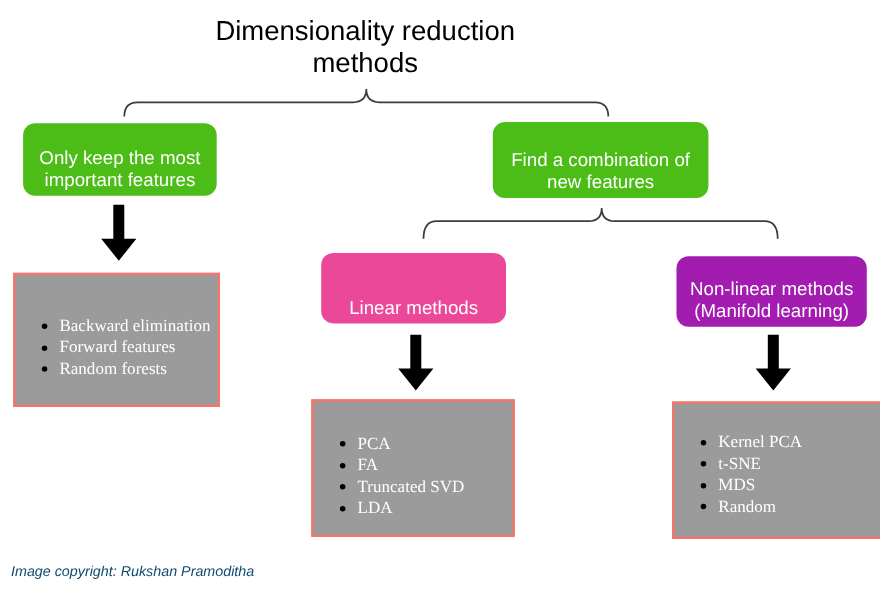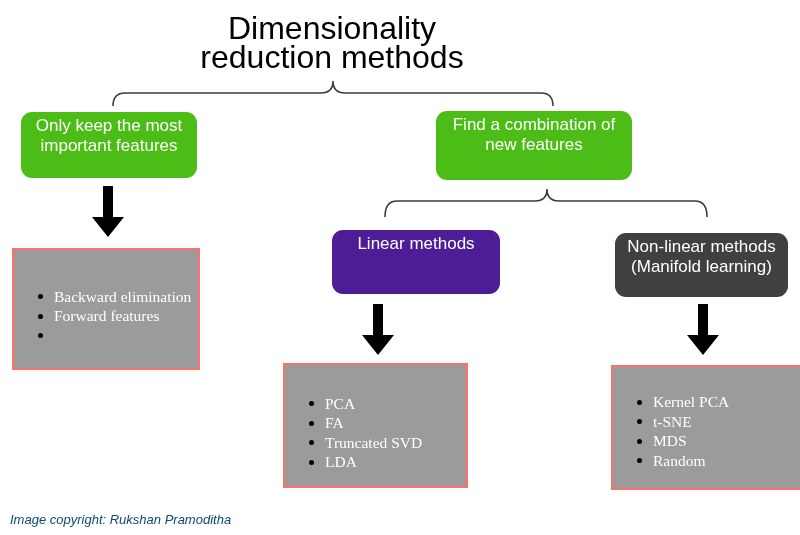--- a/index.html
+++ b/index.html
@@ -9,39 +9,39 @@
     height: 535px;
     background: #ffffff;
     font-family: "Liberation Sans", "DejaVu Sans", sans-serif;
     overflow: hidden;
   }
   .abs { position: absolute; }
 
   .title {
     left: 171px; top: 14px; width: 322px;
     text-align: center;
-    font-size: 32px;
+    font-size: 25px;
     line-height: 29px;
     color: #000000;
   }
 
   .node {
     display: flex;
-    align-items: flex-start;
+    align-items: flex-end;
     justify-content: center;
     text-align: center;
     color: #ffffff;
     border-radius: 11px;
     font-size: 17px;
     line-height: 20px;
     padding: 4px 8px;
     box-sizing: border-box;
   }
   .green-left  { left: 21px;  top: 112px; width: 176px; height: 66px; }
-  .green-right { left: 436px; top: 111px; width: 196px; height: 69px; }
+  .green-right { left: 448px; top: 111px; width: 196px; height: 69px; }
   .blue-linear    { left: 292px; top: 230px; width: 168px; height: 64px; }
   .blue-nonlinear { left: 615px; top: 233px; width: 173px; height: 64px; }
 
   .listbox {
     box-sizing: border-box;
     border: 2px solid;
     display: flex;
     flex-direction: column;
     justify-content: center;
     padding-left: 18px;
@@ -98,25 +98,25 @@
   </div>
 
   <svg class="abs connector-svg" style="left:88px; top:186px;" width="40" height="52" viewBox="0 0 40 52">
     <polygon points="15,0 25,0 25,31 36,31 20,51 4,31 15,31" style="fill: rgb(0, 0, 0);"></polygon>
   </svg>
 
   <svg class="abs connector-svg" style="left:377px; top:186px;" width="338" height="33" viewBox="0 0 338 33">
     <path d="M8,31 Q8,15 20,15 L158,15 Q170,15 170,3 Q170,15 182,15 L318,15 Q330,15 330,31" fill="none" stroke-width="1.6" style="stroke: rgb(60, 60, 60);"></path>
   </svg>
 
-  <div class="abs node blue-linear" style="background-color: #4c1d95; margin-left: 40px;">
+  <div class="abs node blue-linear" style="background-color: #ec4899;">
     <span>Linear methods</span>
   </div>
 
-  <div class="abs node blue-nonlinear" style="background-color: #404040;">
+  <div class="abs node blue-nonlinear" style="background-color: #a21caf;">
     <span>Non-linear methods (Manifold learning)</span>
   </div>
 
   <svg class="abs connector-svg" style="left:358px; top:304px;" width="40" height="52" viewBox="0 0 40 52">
     <polygon points="15,0 25,0 25,31 36,31 20,51 4,31 15,31" style="fill: rgb(0, 0, 0);"></polygon>
   </svg>
 
   <svg class="abs connector-svg" style="left:683px; top:304px;" width="40" height="52" viewBox="0 0 40 52">
     <polygon points="15,0 25,0 25,31 36,31 20,51 4,31 15,31" style="fill: rgb(0, 0, 0);"></polygon>
   </svg>
@@ -125,20 +125,21 @@
     <div class="list-row">
       <span class="dot" style="background-color: rgb(0, 0, 0);"></span>
       <span>Backward elimination</span>
     </div>
     <div class="list-row">
       <span class="dot" style="background-color: rgb(0, 0, 0);"></span>
       <span>Forward features</span>
     </div>
     <div class="list-row">
       <span class="dot" style="background-color: rgb(0, 0, 0);"></span>
+      <span>Random forests</span>
     </div>
   </div>
 
   <div class="abs listbox listbox-2" style="background-color: rgb(155, 155, 155); border-color: rgb(252, 113, 104);">
     <div class="list-row">
       <span class="dot" style="background-color: rgb(0, 0, 0);"></span>
       <span>PCA</span>
     </div>
     <div class="list-row">
       <span class="dot" style="background-color: rgb(0, 0, 0);"></span>

